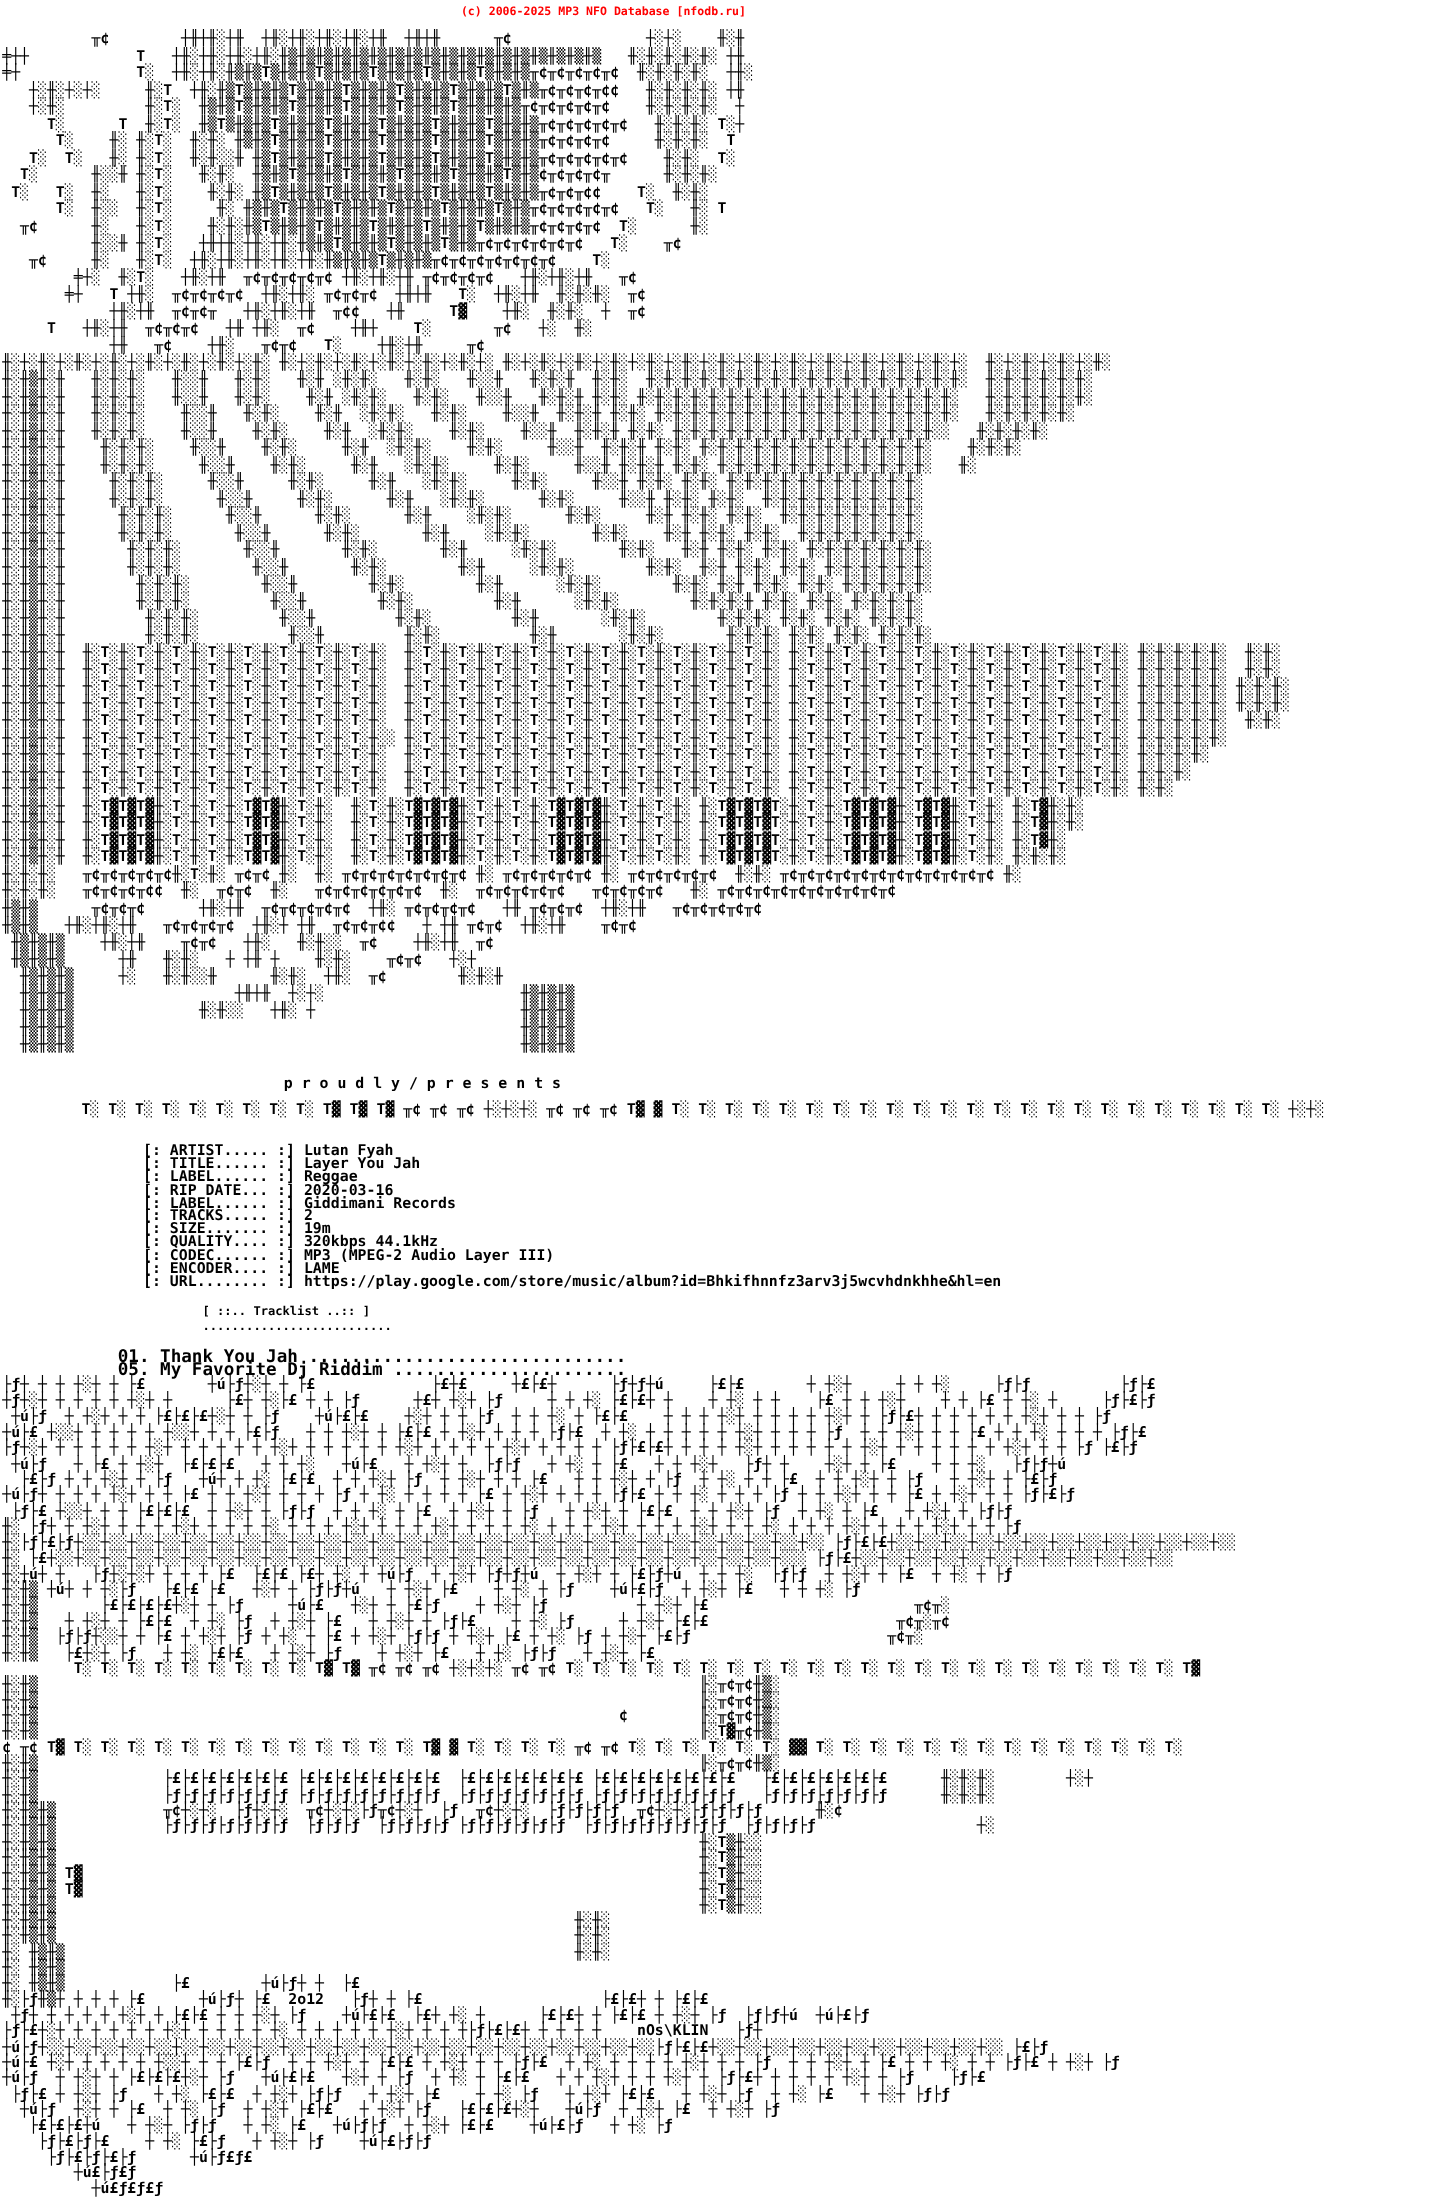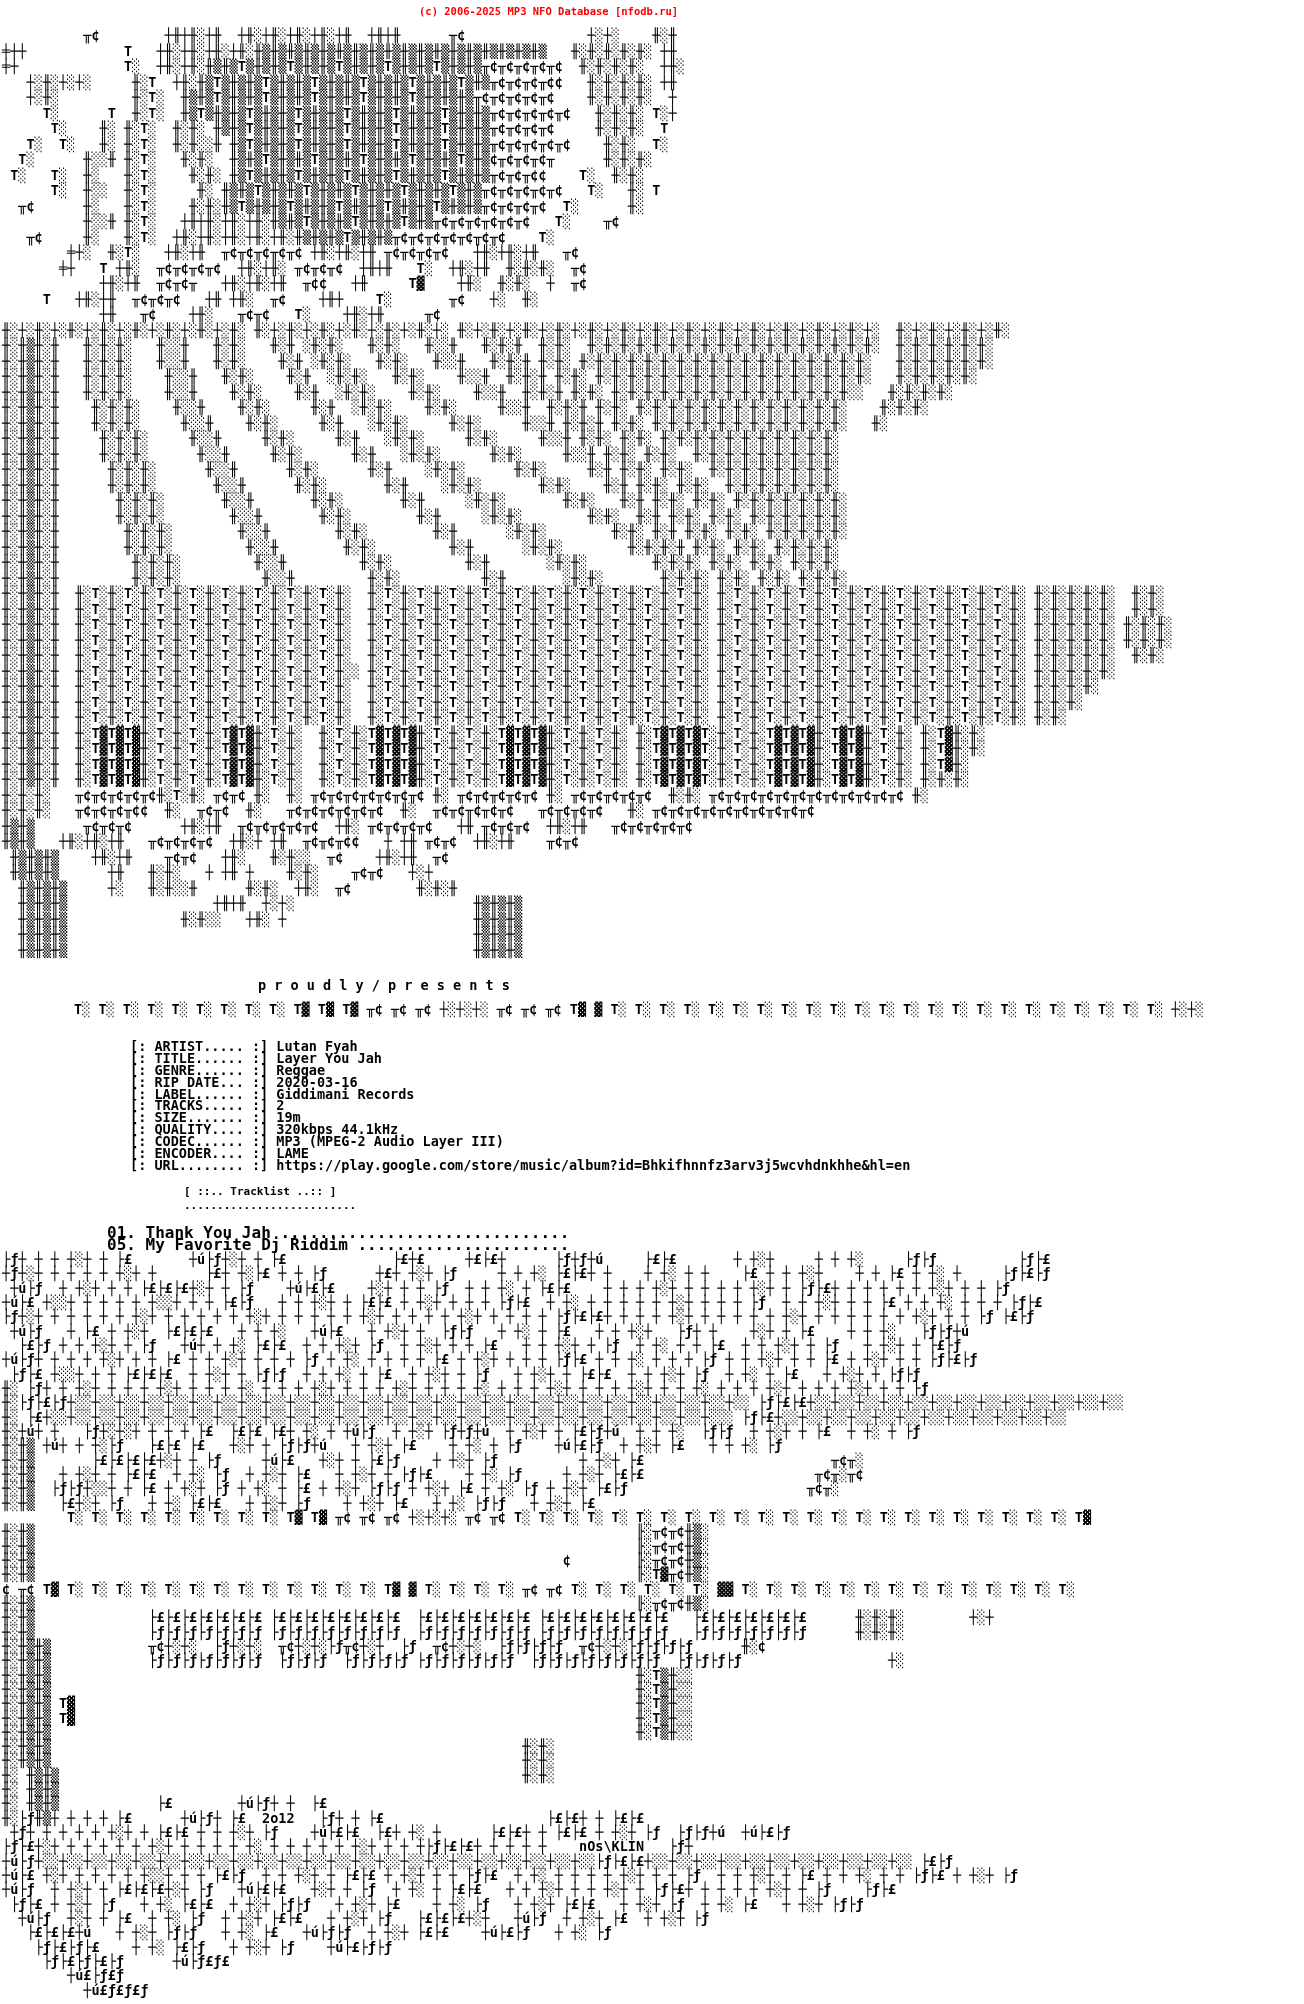--- a/index.html
+++ b/index.html
@@ -111,21 +111,21 @@
   ╫▒╫▒╫▒                                                  ╫▒╫▒╫▒
   ╫▒╫▒╫▒                                                  ╫▒╫▒╫▒</pre>
 
 <div id="presents-line" class="mono">p r o u d l y  /  p r e s e n t s</div>
 
 <pre id="separator-top" class="mono">T░ T░ T░ T░ T░ T░ T░ T░ T░ T▓ T▓ T▓ ╥¢ ╥¢ ╥¢ ┼░┼░┼░ ╥¢ ╥¢ ╥¢ T▓ ▓ T░ T░ T░ T░ T░ T░ T░ T░ T░ T░ T░ T░ T░ T░ T░ T░ T░ T░ T░ T░ T░ T░ T░ ┼░┼░</pre>
 
 <div id="release-info" class="mono">
   <div>[: ARTIST..... :] Lutan Fyah</div>
   <div>[: TITLE...... :] Layer You Jah</div>
-  <div>[: GENRE...... :] Reggae</div>
+  <div>[: LABEL...... :] Reggae</div>
   <div>[: RIP DATE... :] 2020-03-16</div>
   <div>[: LABEL...... :] Giddimani Records</div>
   <div>[: TRACKS..... :] 2</div>
   <div>[: SIZE....... :] 19m</div>
   <div>[: QUALITY.... :] 320kbps 44.1kHz</div>
   <div>[: CODEC...... :] MP3 (MPEG-2 Audio Layer III)</div>
   <div>[: ENCODER.... :] LAME</div>
   <div>[: URL........ :] https://play.google.com/store/music/album?id=Bhkifhnnfz3arv3j5wcvhdnkhhe&amp;hl=en</div>
 </div>
 

